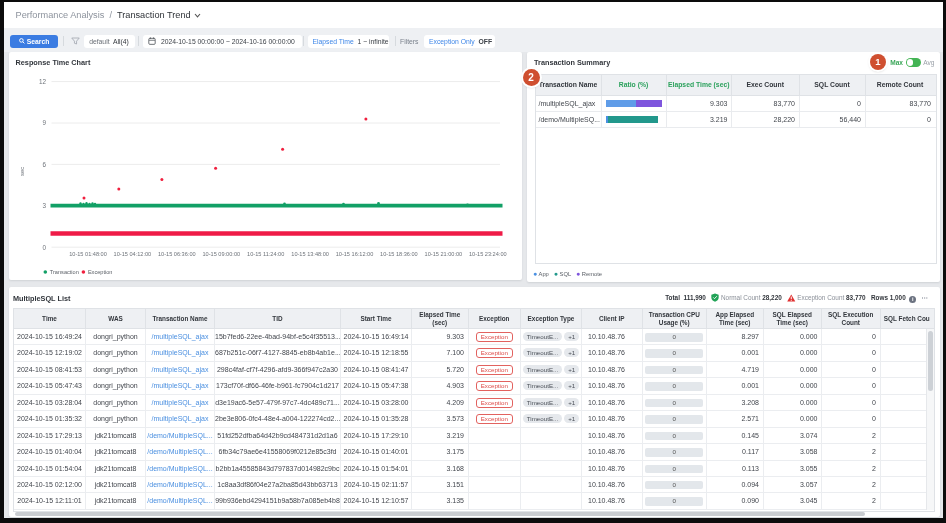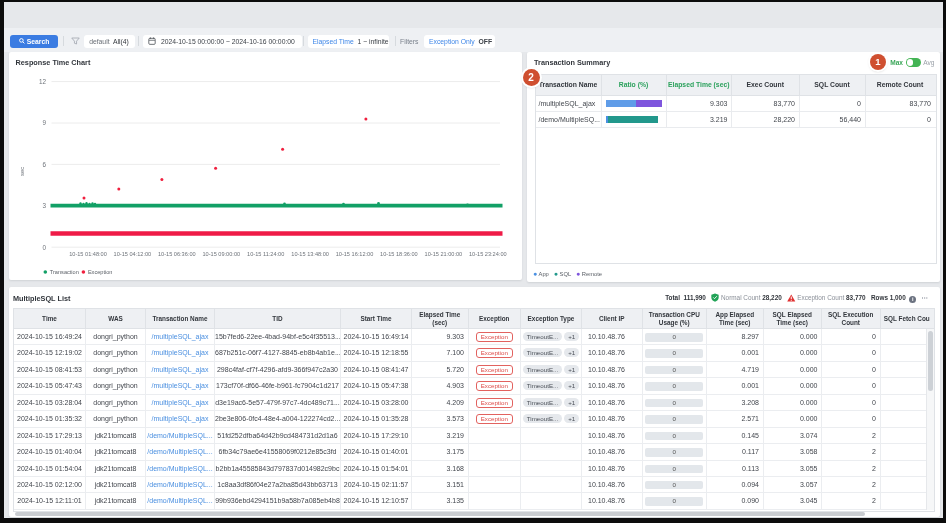--- a/index.html
+++ b/index.html
@@ -37,20 +37,25 @@
 .badge-exc{display:inline-block;border:1px solid #e2625f;color:#dd4a47;border-radius:3px;font-size:6.2px;line-height:8px;padding:0 4px;height:8px;}
 .gpill{display:inline-block;background:#e5e8ec;color:#4a4f57;border-radius:5px;font-size:6.2px;line-height:9px;height:9px;padding:0 4px;}
 .cpu{display:inline-block;background:#e3e7eb;border-radius:2px;width:58px;height:8.5px;font-size:6.2px;line-height:8.5px;color:#555;}
 .circ{position:absolute;border-radius:50%;background:#cf4f30;color:#fff;font-weight:bold;text-align:center;box-shadow:0 0 0 2px #fff,0 1px 3px rgba(0,0,0,.35);z-index:5;}
 .lcell.num{text-align:right;}
 </style>
 </head>
 <body>
 <div class="page">
 <div class="inner">
+  <div class="hdr">
+    <div class="crumb">Performance Analysis&nbsp; /&nbsp; <span class="cur">Transaction Trend</span> <svg width="7" height="5" viewBox="0 0 7 5" style="margin-left:1px">
+            <path d="M1 1 L3.5 3.8 L6 1" stroke="#555" stroke-width="1.1" fill="none"></path>
+          </svg></div>
+  </div>
   <div class="toolbar">
     <div class="btn-search"><svg width="6" height="6" viewBox="0 0 10 10" style="vertical-align:-0.5px;margin-right:2px">
             <circle cx="4" cy="4" r="3" stroke="#fff" stroke-width="1.6" fill="none"></circle>
             <path d="M6.3 6.3 L9 9" stroke="#fff" stroke-width="1.6"></path>
           </svg>Search</div>
     <div class="tb-sep" style="left:59px"></div>
     <svg style="position:absolute;left:67px;top:9.3px" width="9" height="8" viewBox="0 0 12 10">
           <path d="M1 1 H11 L7.4 5.2 V9 L4.6 8 V5.2 Z" fill="none" stroke="#a8adb5" stroke-width="1.2"></path>
         </svg>
     <div class="pill" style="left:79.5px;width:51px;text-align:center"><span style="color:#6b7077">default</span>&nbsp; <span style="color:#32363c">All(4)</span></div>

